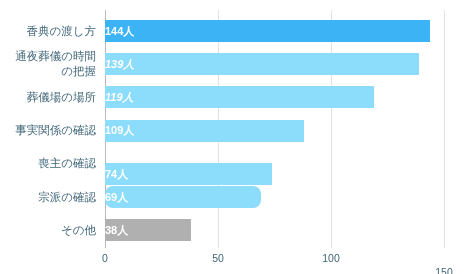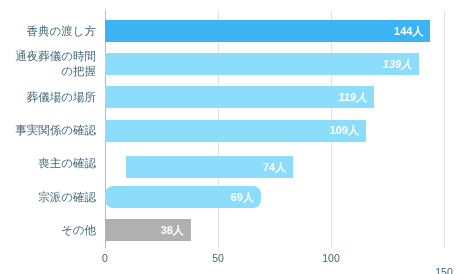--- a/index.html
+++ b/index.html
@@ -63,21 +63,20 @@
   }
 
   .bar {
     position: absolute;
     left: 0;
     top: 0;
     height: 100%;
     box-sizing: border-box;
     display: flex;
     align-items: center;
-    justify-content: flex-end;
   }
   .bar-value {
     color: #ffffff;
     font-size: 11px;
     font-weight: bold;
     padding-right: 7px;
     letter-spacing: 0px;
     white-space: nowrap;
   }
 
@@ -126,25 +125,25 @@
           <div class="bar" style="width: 314.14px; background: rgb(140, 220, 251);">
             <span class="bar-value">139人</span>
           </div>
         </div>
         <div class="row" style="top: 76.4px; width: 339px; font-style: italic;">
           <div class="bar" style="width: 268.94px; background: rgb(140, 220, 251);">
             <span class="bar-value">119人</span>
           </div>
         </div>
         <div class="row" style="top: 109.6px; width: 339px;">
-          <div class="bar" style="width: 261px; background: rgb(140, 220, 251);">
+          <div class="bar" style="width: 199px; background: rgb(140, 220, 251);">
             <span class="bar-value">109人</span>
           </div>
         </div>
-        <div class="row" style="top: 146px; width: 339px; margin-left: 21px;">
+        <div class="row" style="top: 153px; width: 339px;">
           <div class="bar" style="width: 167.24px; background: rgb(140, 220, 251);">
             <span class="bar-value">74人</span>
           </div>
         </div>
         <div class="row" style="top: 176px; width: 339px;">
           <div class="bar" style="width: 155.94px; background: rgb(140, 220, 251); border-radius: 8px;">
             <span class="bar-value">69人</span>
           </div>
         </div>
         <div class="row" style="top: 209.2px; width: 339px; padding-left: 40px;">

